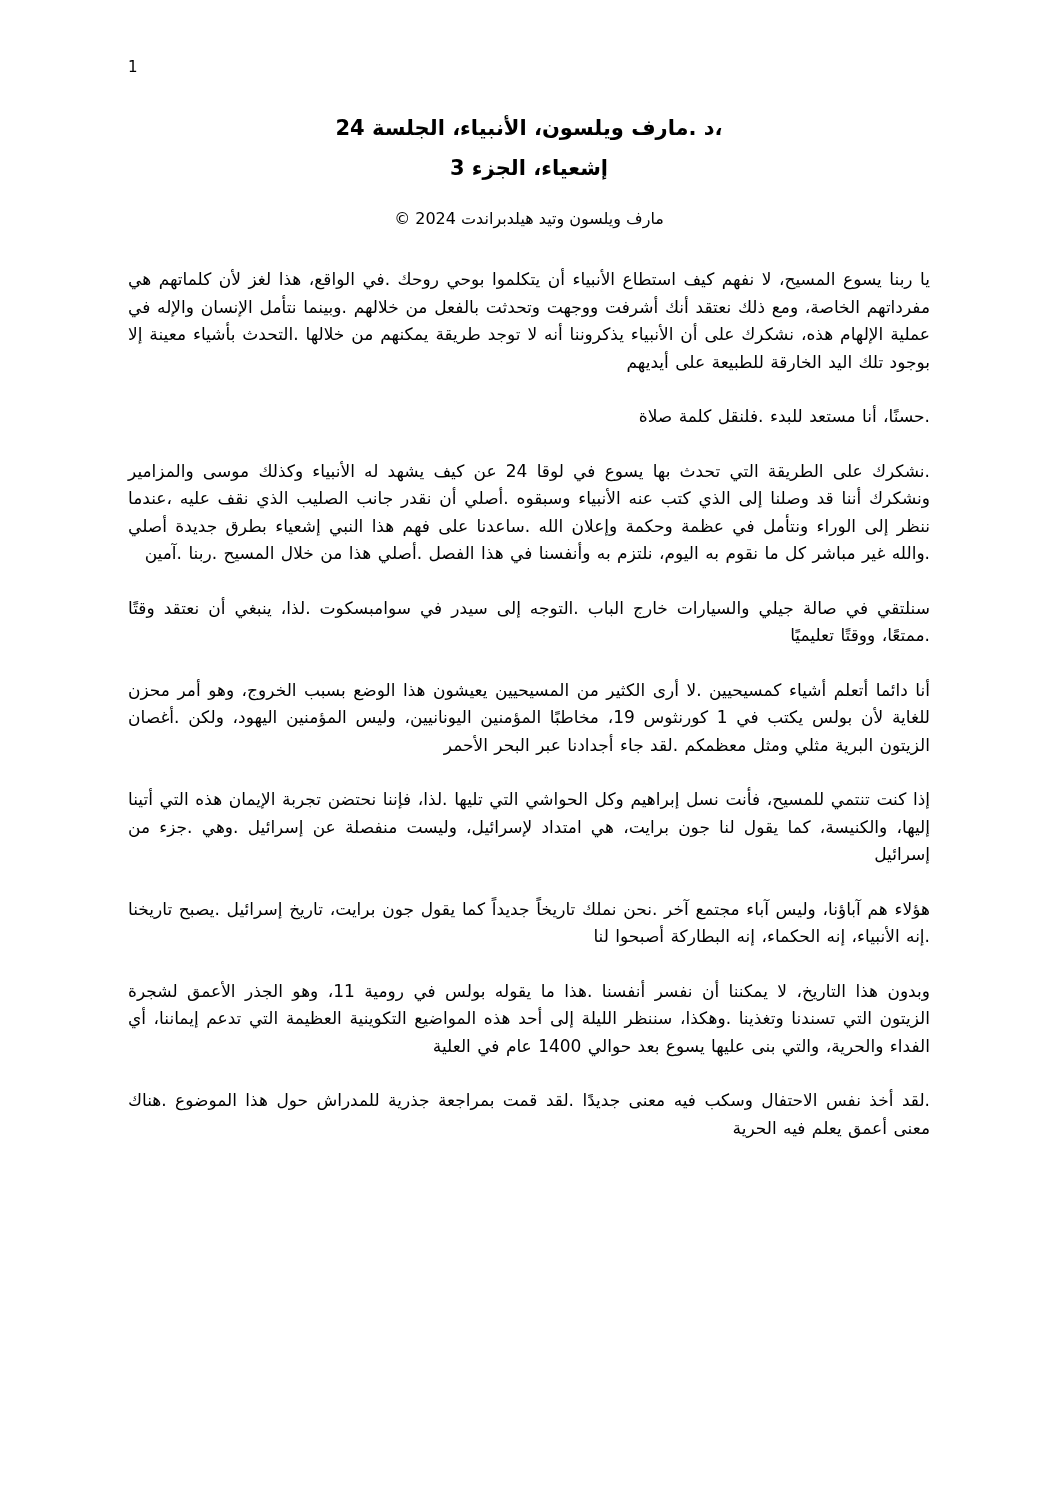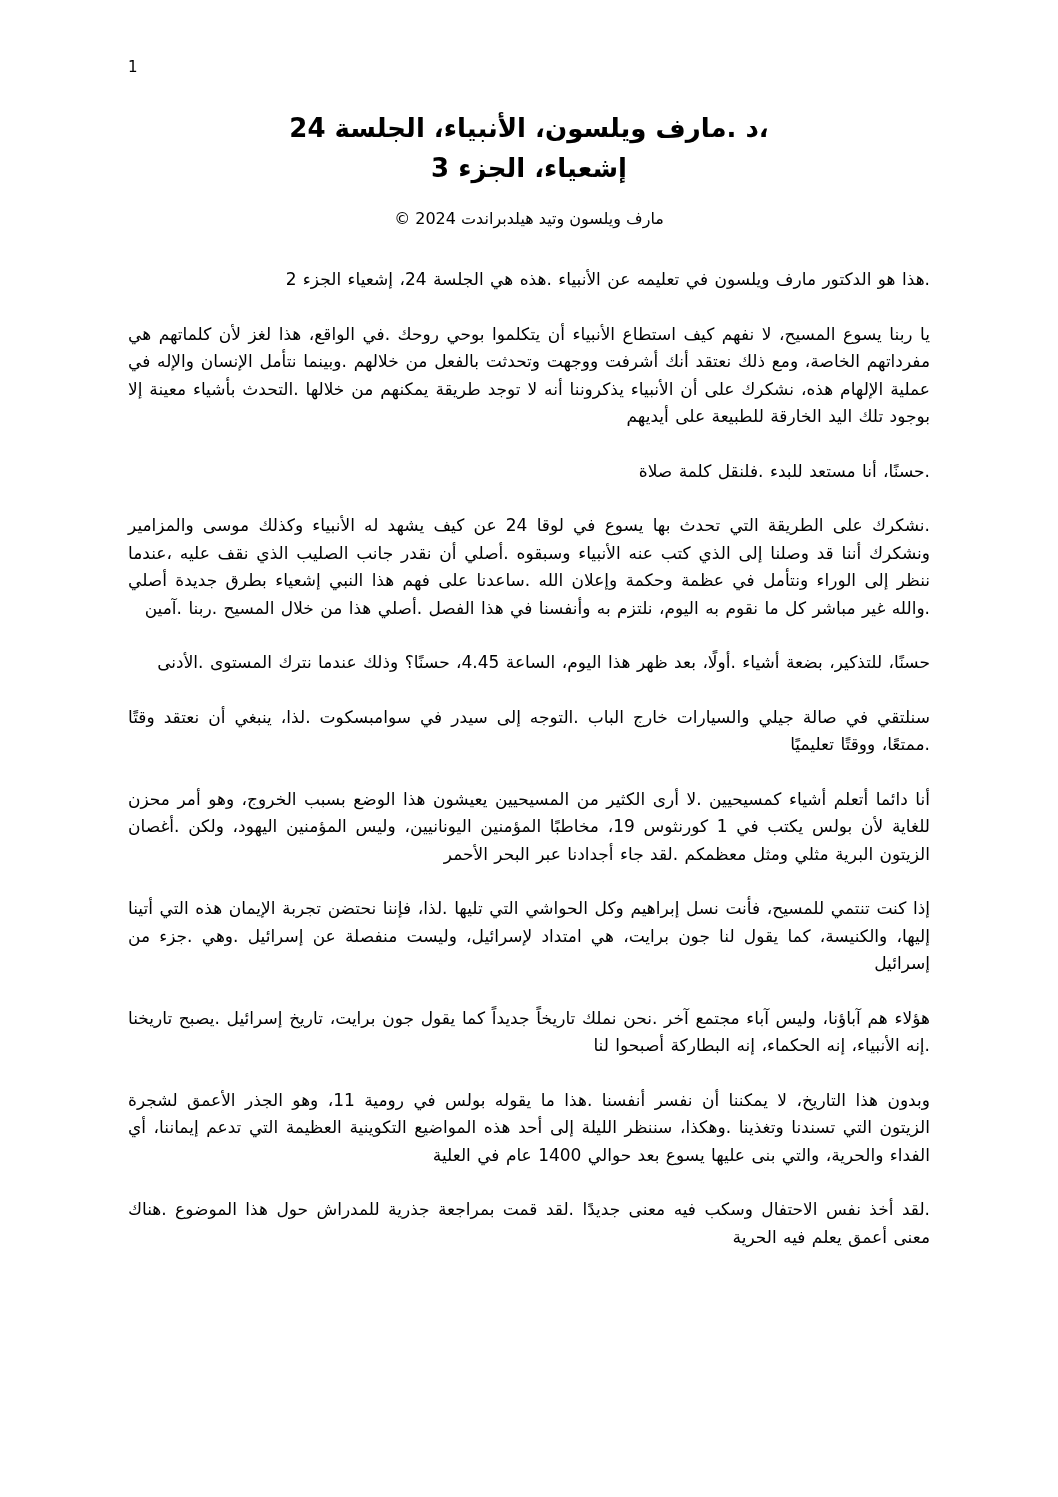--- a/index.html
+++ b/index.html
@@ -24,21 +24,21 @@
     font-size: 15px;
     direction: ltr;
     color: #000000;
   }
   .doc-header {
     margin-top: 52px;
     text-align: center;
     direction: rtl;
   }
   .title-line {
-    font-size: 26px;
+    font-size: 21px;
     font-weight: bold;
     line-height: 40px;
   }
   .copyright-line {
     font-size: 16px;
     line-height: 26px;
     margin-top: 18px;
     font-weight: normal;
   }
   .body-text {
@@ -61,25 +61,23 @@
 
   <div class="page-number">1</div>
 
   <div class="doc-header">
     <div class="title-line">،د .مارف ويلسون، الأنبياء، الجلسة 24</div>
     <div class="title-line">إشعياء، الجزء 3</div>
     <div class="copyright-line">مارف ويلسون وتيد هيلدبراندت 2024 ©</div>
   </div>
 
   <div class="body-text">
-    <p>.هذا هو الدكتور مارف ويلسون في تعليمه عن الأنبياء .هذه هي الجلسة 24، إشعياء الجزء 2</p>
     <p>يا ربنا يسوع المسيح، لا نفهم كيف استطاع الأنبياء أن يتكلموا بوحي روحك .في الواقع، هذا لغز لأن كلماتهم هي مفرداتهم الخاصة، ومع ذلك نعتقد أنك أشرفت ووجهت وتحدثت بالفعل من خلالهم .وبينما نتأمل الإنسان والإله في عملية الإلهام هذه، نشكرك على أن الأنبياء يذكروننا أنه لا توجد طريقة يمكنهم من خلالها .التحدث بأشياء معينة إلا بوجود تلك اليد الخارقة للطبيعة على أيديهم</p>
     <p>.حسنًا، أنا مستعد للبدء .فلنقل كلمة صلاة</p>
     <p>.نشكرك على الطريقة التي تحدث بها يسوع في لوقا 24 عن كيف يشهد له الأنبياء وكذلك موسى والمزامير ونشكرك أننا قد وصلنا إلى الذي كتب عنه الأنبياء وسبقوه .أصلي أن نقدر جانب الصليب الذي نقف عليه ،عندما ننظر إلى الوراء ونتأمل في عظمة وحكمة وإعلان الله .ساعدنا على فهم هذا النبي إشعياء بطرق جديدة أصلي .والله غير مباشر كل ما نقوم به اليوم، نلتزم به وأنفسنا في هذا الفصل .أصلي هذا من خلال المسيح .ربنا .آمين</p>
-    <p>حسنًا، للتذكير، بضعة أشياء .أولًا، بعد ظهر هذا اليوم، الساعة 4.45، حسنًا؟ وذلك عندما نترك المستوى .الأدنى</p>
     <p>سنلتقي في صالة جيلي والسيارات خارج الباب .التوجه إلى سيدر في سوامبسكوت .لذا، ينبغي أن نعتقد وقتًا .ممتعًا، ووقتًا تعليميًا</p>
     <p>أنا دائما أتعلم أشياء كمسيحيين .لا أرى الكثير من المسيحيين يعيشون هذا الوضع بسبب الخروج، وهو أمر محزن للغاية لأن بولس يكتب في 1 كورنثوس 19، مخاطبًا المؤمنين اليونانيين، وليس المؤمنين اليهود، ولكن .أغصان الزيتون البرية مثلي ومثل معظمكم .لقد جاء أجدادنا عبر البحر الأحمر</p>
     <p>إذا كنت تنتمي للمسيح، فأنت نسل إبراهيم وكل الحواشي التي تليها .لذا، فإننا نحتضن تجربة الإيمان هذه التي أتينا إليها، والكنيسة، كما يقول لنا جون برايت، هي امتداد لإسرائيل، وليست منفصلة عن إسرائيل .وهي .جزء من إسرائيل</p>
     <p>هؤلاء هم آباؤنا، وليس آباء مجتمع آخر .نحن نملك تاريخاً جديداً كما يقول جون برايت، تاريخ إسرائيل .يصبح تاريخنا .إنه الأنبياء، إنه الحكماء، إنه البطاركة أصبحوا لنا</p>
     <p>وبدون هذا التاريخ، لا يمكننا أن نفسر أنفسنا .هذا ما يقوله بولس في رومية 11، وهو الجذر الأعمق لشجرة الزيتون التي تسندنا وتغذينا .وهكذا، سننظر الليلة إلى أحد هذه المواضيع التكوينية العظيمة التي تدعم إيماننا، أي الفداء والحرية، والتي بنى عليها يسوع بعد حوالي 1400 عام في العلية</p>
     <p>.لقد أخذ نفس الاحتفال وسكب فيه معنى جديدًا .لقد قمت بمراجعة جذرية للمدراش حول هذا الموضوع .هناك معنى أعمق يعلم فيه الحرية</p>
   </div>
 
 </div>
 

